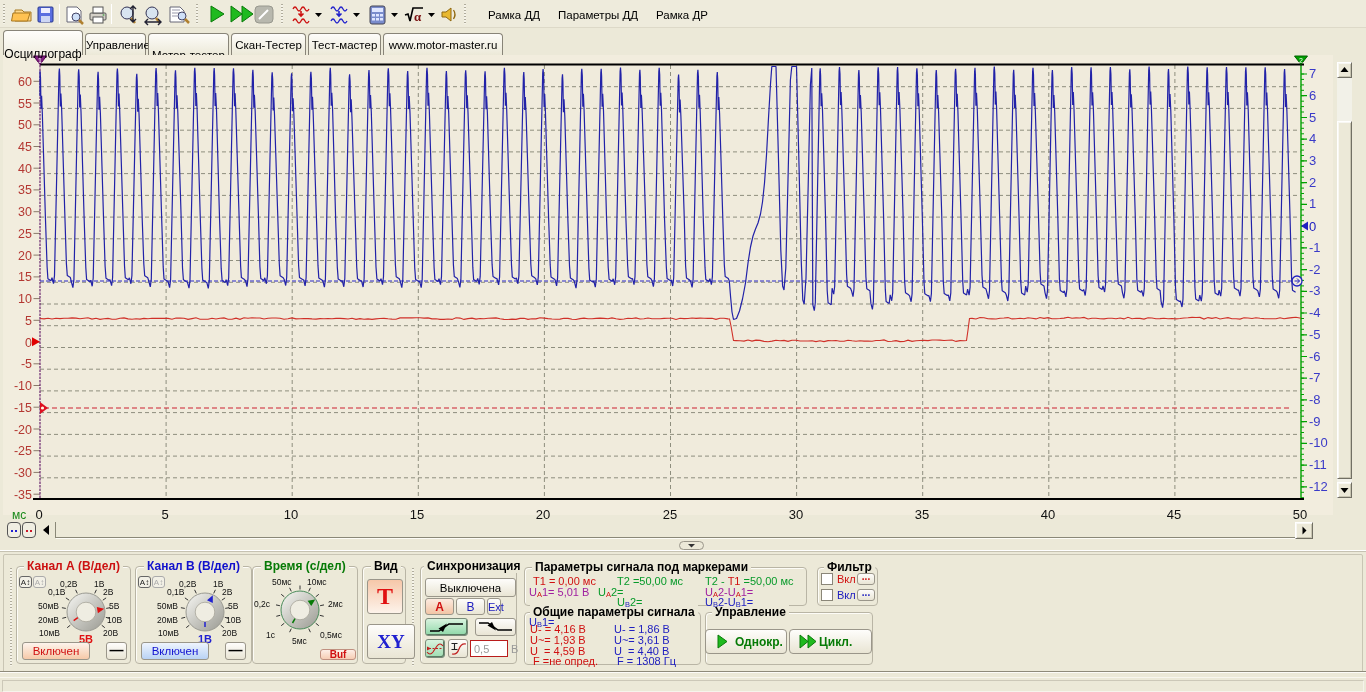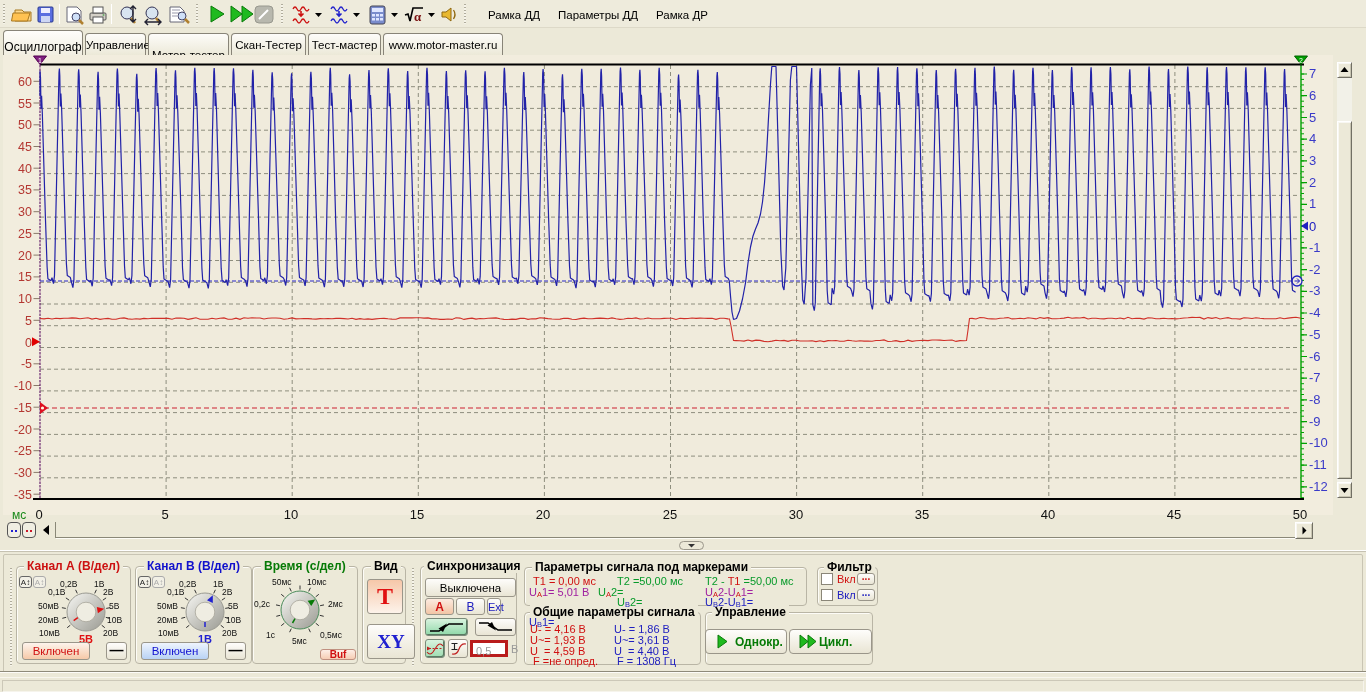--- a/index.html
+++ b/index.html
@@ -1,21 +1,21 @@
 <!DOCTYPE html>
 <html><head><meta charset="utf-8"><style>
 *{margin:0;padding:0;box-sizing:border-box}
 html,body{width:1366px;height:692px;overflow:hidden;background:#ece9d8;
  font-family:"Liberation Sans",sans-serif;position:relative}
 .abs{position:absolute}
 .grip{position:absolute;width:2px;background:repeating-linear-gradient(180deg,#b0ac9c 0 1px,#f6f4ea 1px 3px)}
 .tsep{position:absolute;top:4px;width:1px;height:20px;background:#b8b4a4;border-right:1px solid #fff}
 .tbtxt{position:absolute;top:9px;font-size:11.5px;color:#000}
 .tab{position:absolute;border:1px solid #888478;border-bottom:none;border-radius:4px 4px 0 0;
- background:linear-gradient(#fdfcf9,#ece9d8);font-size:13px;color:#000;text-align:center;padding-top:9px}
+ background:linear-gradient(#fdfcf9,#ece9d8);font-size:13px;color:#000;text-align:center;padding-top:16px}
 .sb{position:absolute;background:#ece9d8;border:1px solid;border-color:#fff #716f64 #716f64 #fff;box-shadow:inset 1px 1px 0 #f8f7f2,inset -1px -1px 0 #c8c5b2}
 .sbtrack{position:absolute;background:#f2f1e8}
 .gbox{position:absolute;border:1px solid #b9b5a5;border-radius:4px;box-shadow:1px 1px 0 #fdfcf7 inset}
 .gtitle{position:absolute;top:-8px;background:#ece9d8;font-weight:bold;font-size:12px;padding:0 3px;white-space:nowrap}
 .knoblabel{position:absolute;font-size:8.5px;line-height:8px;color:#111;white-space:nowrap}
 .btn3d{position:absolute;border:1px solid #9a968a;border-radius:3px;background:linear-gradient(#fefdfb,#e9e5d4);text-align:center}
 .ptext{position:absolute;font-size:11px;white-space:nowrap}
 sub{font-size:7.5px;vertical-align:-1px}
 </style></head><body>
 <div class="abs" style="left:0;top:0;width:1366px;height:28px;background:#eeebdc;border-bottom:1px solid #ddd9c8">
@@ -381,21 +381,21 @@
 <svg class="abs" style="left:425px;top:87px" width="20" height="19">
       <path d="M4,9.5h13" stroke="#c02020" stroke-width="1" stroke-dasharray="2 1.5"></path>
       <path d="M2,13q3,4 6,0 q2,-3 4,-6 q3,-4 6,0" stroke="#c02020" fill="none" stroke-width="1.2"></path>
       <path d="M2,7.5l4,2-4,2z" fill="#c02020"></path>
     </svg>
 <div class="btn3d" style="left:448px;top:87px;width:20px;height:19px"></div>
 <svg class="abs" style="left:448px;top:87px" width="20" height="19">
       <path d="M3.5,4.5h6 M6.5,4.5v6 M3.5,10.5h6" stroke="#222" stroke-width="1.1"></path>
       <path d="M4,15q5,1 7,-5 q2,-6 7,-5" stroke="#c02020" fill="none" stroke-width="1.2"></path>
     </svg>
-<div class="abs" style="left:470px;top:88px;width:38px;height:17px;background:#fff;border:3px solid #b91c1c;font-size:11px;color:#999;padding:2px 0 0 3px">0,5</div>
+<div class="abs" style="left:470px;top:88px;width:38px;height:17px;background:#fff;border:1px solid #b91c1c;font-size:11px;color:#999;padding:2px 0 0 3px">0,5</div>
 <div class="abs" style="left:511px;top:91px;font-size:11px;color:#999">В</div>
 <div class="ptext" style="left:533px;top:23px;color:#d01010;">Т1 = 0,00 мс</div>
 <div class="ptext" style="left:617px;top:23px;color:#079a2a;">Т2 =50,00 мс</div>
 <div class="ptext" style="left:705px;top:23px;color:#079a2a;">Т2 - <span style="color:#d01010">Т1</span> =50,00 мс</div>
 <div class="ptext" style="left:529px;top:34px;color:#a020a0;">U<sub style="color:#d01010">А</sub>1= 5,01 В</div>
 <div class="ptext" style="left:598px;top:34px;color:#079a2a;">U<sub style="color:#d01010">А</sub>2=</div>
 <div class="ptext" style="left:705px;top:34px;color:#a020a0;">U<sub style="color:#d01010">А</sub>2-U<sub style="color:#d01010">А</sub>1=</div>
 <div class="ptext" style="left:529px;top:43.5px;color:#2020c0;margin-top:20px;">U<sub>В</sub>1=</div>
 <div class="ptext" style="left:617px;top:43.5px;color:#079a2a;">U<sub style="color:#2020c0">В</sub>2=</div>
 <div class="ptext" style="left:705px;top:43.5px;color:#2020c0;">U<sub>В</sub>2-U<sub>В</sub>1=</div>

